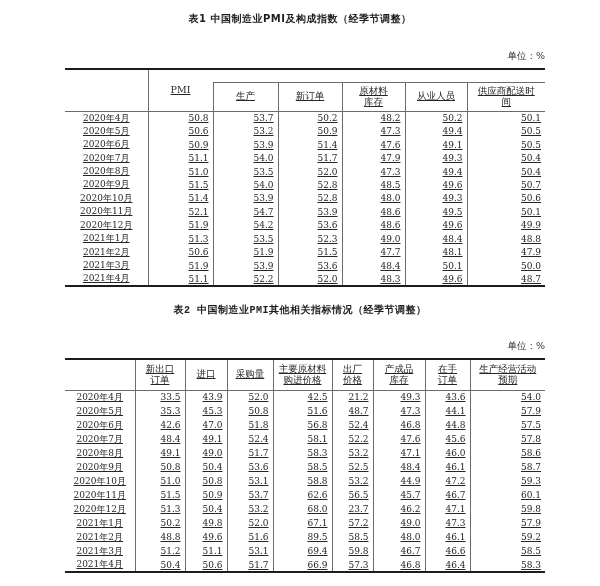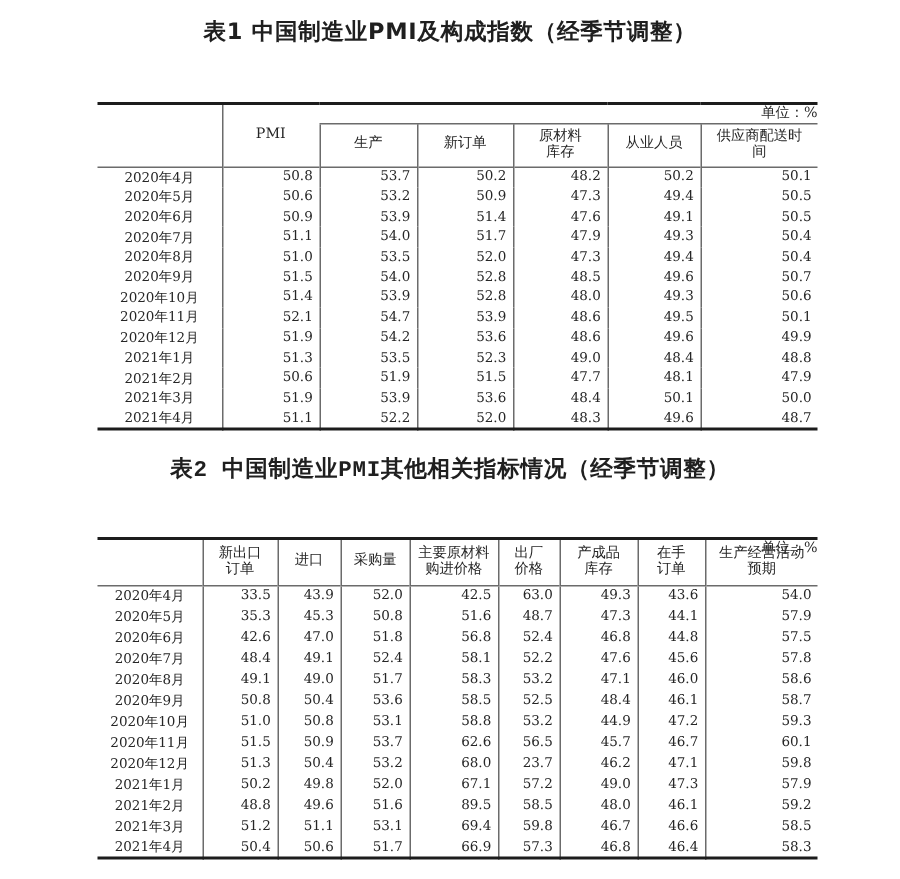--- a/index.html
+++ b/index.html
@@ -9,39 +9,40 @@
     background: #ffffff;
     position: relative;
     overflow: hidden;
     font-family: "DejaVu Serif", "Liberation Serif", serif;
     color: #262626;
   }
   .tbl-title {
     position: absolute; left: 0; width: 600px;
     text-align: center;
     font-family: "DejaVu Sans", "Liberation Sans", sans-serif;
-    font-weight: bold; font-size: 15px; color: #1f1f1f;
+    font-weight: bold; font-size: 10px; color: #1f1f1f;
     letter-spacing: 0.5px;
   }
   #title1 { top: 12px; }
   #title2 { top: 303px; font-family: Liberation Mono, monospace; }
   .unit-label {
     position: absolute; right: 55px;
-    font-size: 9.5px; color: #2a2a2a; margin-top: 19px;
+    font-size: 9.5px; color: #2a2a2a;
   }
   #unit1 { top: 50px; }
   #unit2 { top: 340px; }
   table.pmi-table {
     position: absolute; left: 65px;
     width: 480px;
     border-collapse: collapse;
     table-layout: fixed;
     border-top: 2px solid #1c1c1c;
     border-bottom: 2px solid #1c1c1c;
     font-size: 9px;
+    text-decoration: underline;
   }
   #table1 { top: 68px; }
   #table2 { top: 358px; }
   table.pmi-table th {
     font-weight: normal;
     font-size: 9.5px;
     text-align: center;
     vertical-align: middle;
     white-space: pre-line;
     line-height: 1.15;
@@ -261,21 +262,21 @@
 预期</th>
       </tr>
   </thead>
   <tbody id="t2-body">
       <tr>
         <td class="lbl">2020年4月</td>
         <td>33.5</td>
         <td>43.9</td>
         <td>52.0</td>
         <td>42.5</td>
-        <td>63.0</td>
+        <td>21.2</td>
         <td>49.3</td>
         <td>43.6</td>
         <td>54.0</td>
       </tr>
       <tr>
         <td class="lbl">2020年5月</td>
         <td>35.3</td>
         <td>45.3</td>
         <td>50.8</td>
         <td>51.6</td>

